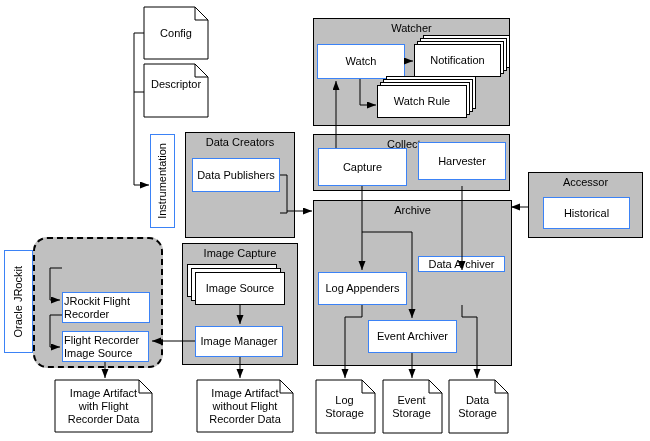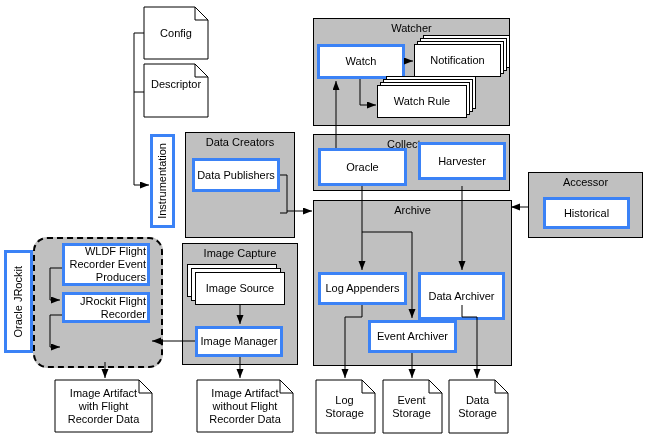--- a/index.html
+++ b/index.html
@@ -1,22 +1,22 @@
 <!DOCTYPE html>
 <html><head>
 <meta charset="utf-8">
 <style>
   html,body{margin:0;padding:0;background:#fff;}
   #canvas{position:relative;width:650px;height:441px;background:#ffffff;overflow:hidden;
           font-family:"Liberation Sans",sans-serif;font-size:11px;color:#000;}
   .container{position:absolute;background:#c0c0c0;border:1px solid #000;box-sizing:border-box;}
   .container.dashed{border:2px dashed #000;border-radius:14px;}
   .ctitle{position:absolute;top:3px;left:0;right:0;text-align:center;line-height:13px;}
-  .node{position:absolute;background:#fff;border:3px solid #3b82f6;box-sizing:border-box;
-        display:flex;align-items:center;justify-content:center;text-align:right;
+  .node{position:absolute;background:#fff;border:1px solid #3b82f6;box-sizing:border-box;
+        display:flex;align-items:center;justify-content:center;text-align:left;
         line-height:13px;padding:1px;}
   .node.vert span{writing-mode:vertical-rl;transform:rotate(180deg);white-space:nowrap;}
   .stack{position:absolute;}
   .stack .layer{position:absolute;background:#fff;border:1px solid #000;box-sizing:border-box;}
   .stack .front{display:flex;align-items:center;justify-content:center;text-align:left;line-height:13px;}
   .doclabel{position:absolute;z-index:6;display:flex;align-items:center;justify-content:center;
             text-align:center;line-height:13px;}
   #overlay{position:absolute;left:0;top:0;z-index:5;pointer-events:none;}
   #overlay path{fill:none;stroke:#000;stroke-width:1;}
   #overlay path.docshape{fill:#ffffff;stroke:#000;}
@@ -65,38 +65,38 @@
     <div class="layer front" style="left:0;top:9px;width:87px;height:33px">Notification</div>
   </div>
 
   <div class="stack" style="left:377px;top:76px;width:99px;height:42px">
     <div class="layer" style="left:9px;top:0;width:90px;height:33px"></div>
     <div class="layer" style="left:6px;top:3px;width:90px;height:33px"></div>
     <div class="layer" style="left:3px;top:6px;width:90px;height:33px"></div>
     <div class="layer front" style="left:0;top:9px;width:90px;height:33px">Watch Rule</div>
   </div>
 
-  <div class="node" style="left:318px;top:148px;width:89px;height:38px">Oracle</div>
+  <div class="node" style="left:318px;top:148px;width:89px;height:38px">Capture</div>
   <div class="node" style="left:418px;top:142px;width:88px;height:38px">Harvester</div>
 
   <div class="node" style="left:318px;top:272px;width:89px;height:33px">Log Appenders</div>
-  <div class="node" style="left:418px;top:272px;width:87px;height:48px">Data Archiver</div>
+  <div class="node" style="left:418px;top:256px;width:87px;height:16px">Data Archiver</div>
   <div class="node" style="left:368px;top:320px;width:89px;height:33px">Event Archiver</div>
 
   <div class="node" style="left:543px;top:197px;width:87px;height:32px">Historical</div>
 
   <div class="stack" style="left:187px;top:264px;width:98px;height:41px">
     <div class="layer" style="left:0;top:0;width:90px;height:33px"></div>
     <div class="layer" style="left:4px;top:4px;width:90px;height:33px"></div>
     <div class="layer front" style="left:8px;top:8px;width:90px;height:33px">Image Source</div>
   </div>
   <div class="node" style="left:195px;top:326px;width:88px;height:31px">Image Manager</div>
 
-  <div class="node" style="left:62px;top:243px;width:88px;height:43px">WLDF Flight Recorder Event Producers</div>
   <div class="node" style="left:62px;top:292px;width:88px;height:31px">JRockit Flight Recorder</div>
+  <div class="node" style="left:62px;top:331px;width:87px;height:31px">Flight Recorder Image Source</div>
 
   <svg id="overlay" width="650" height="441" viewBox="0 0 650 441">
     <defs>
       <marker id="ah" markerWidth="10" markerHeight="8" refX="9" refY="3.5" orient="auto" markerUnits="userSpaceOnUse">
         <path d="M0,0 L9,3.5 L0,7 Z" style="fill:#000;stroke:none"></path>
       </marker>
     </defs>
 
     <path class="docshape" d="M144,7 H195 L208,20 V59 H144 Z"></path>
     <path class="fold" d="M195,7 V20 H208"></path>

